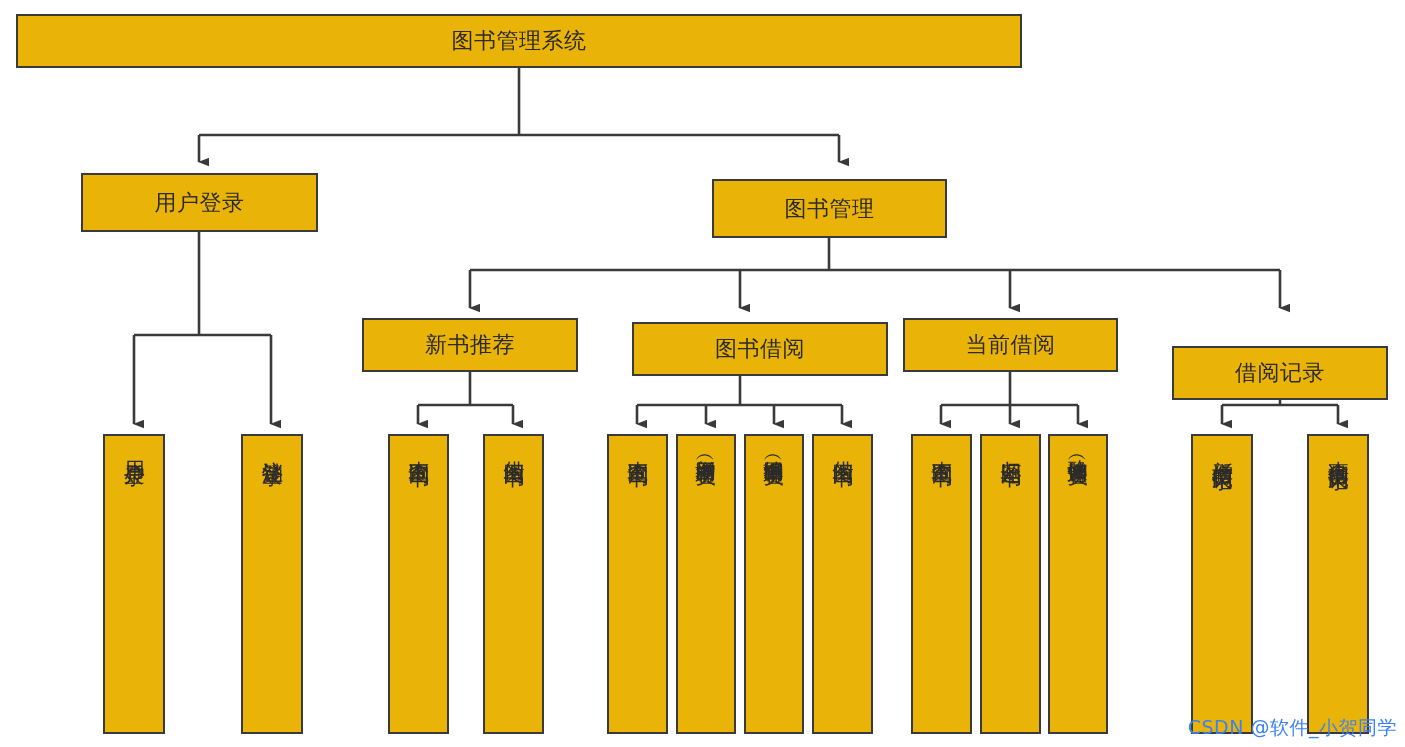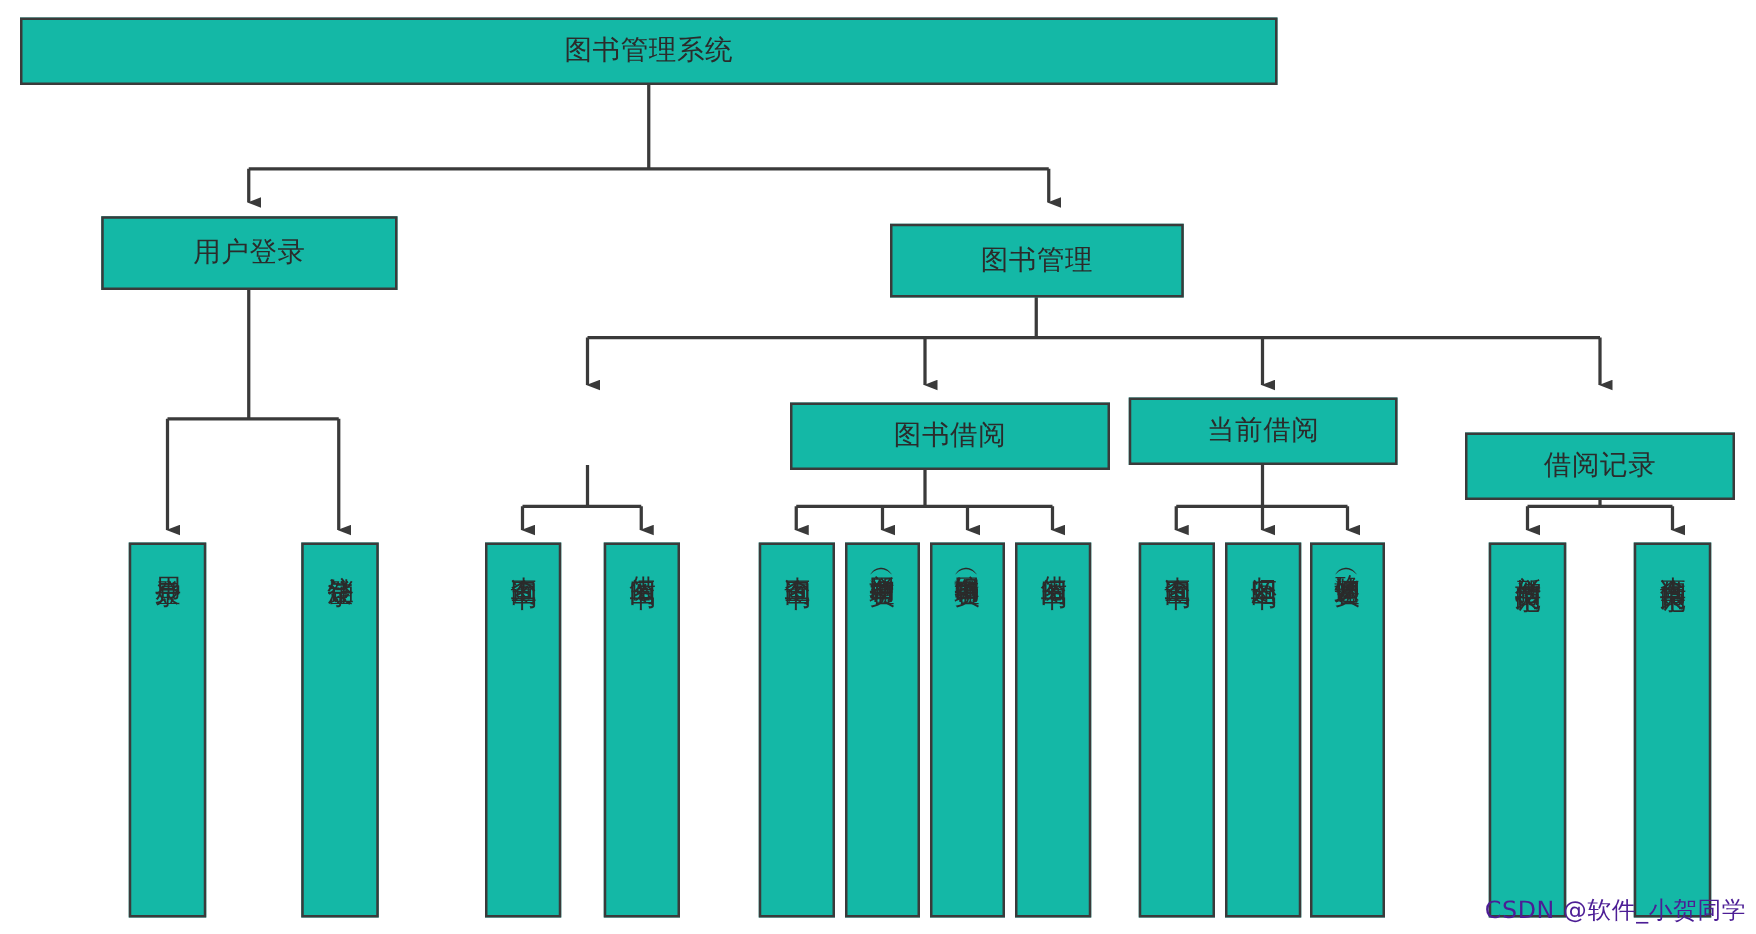--- a/index.html
+++ b/index.html
@@ -24,21 +24,21 @@
     position: absolute;
     left: 0;
     top: 0;
     width: 1405px;
     height: 747px;
     pointer-events: none;
   }
   .node {
     position: absolute;
     box-sizing: border-box;
-    background: #14b8a6;
+    background: #eab308;
     border: 2.2px solid #3a3a3a;
     display: flex;
     align-items: center;
     justify-content: center;
     color: #2b2b2b;
     z-index: 2;
   }
   .node-label {
     display: block;
     text-align: center;
@@ -69,21 +69,21 @@
   }
   .node.vertical.tall-text .node-label {
     font-size: 20px;
     letter-spacing: 1px;
   }
   #watermark {
     position: absolute;
     right: 8px;
     bottom: 6px;
     font-size: 19px;
-    color: #4c1d95;
+    color: #3b82f6;
     letter-spacing: 0.5px;
     z-index: 5;
     white-space: nowrap;
     font-family: "DejaVu Sans", "Liberation Sans", sans-serif;
   }
 </style>
 </head>
 <body>
 
 <div id="diagram-root">
@@ -143,20 +143,23 @@
   </div>
 
   <div class="node horizontal" style="left:81px; top:173px; width:237px; height:59px;">
     <span class="node-label">用户登录</span>
   </div>
 
   <div class="node horizontal" style="left:712px; top:179px; width:235px; height:59px;">
     <span class="node-label">图书管理</span>
   </div>
 
+  <div class="node horizontal" style="left:362px; top:318px; width:216px; height:54px;">
+    <span class="node-label">新书推荐</span>
+  </div>
 
   <div class="node horizontal" style="left:632px; top:322px; width:256px; height:54px;">
     <span class="node-label">图书借阅</span>
   </div>
 
   <div class="node horizontal" style="left:903px; top:318px; width:215px; height:54px;align-items:center;">
     <span class="node-label">当前借阅</span>
   </div>
 
   <div class="node horizontal" style="left:1172px; top:318px; width:216px; height:54px;margin-top:28px;">

